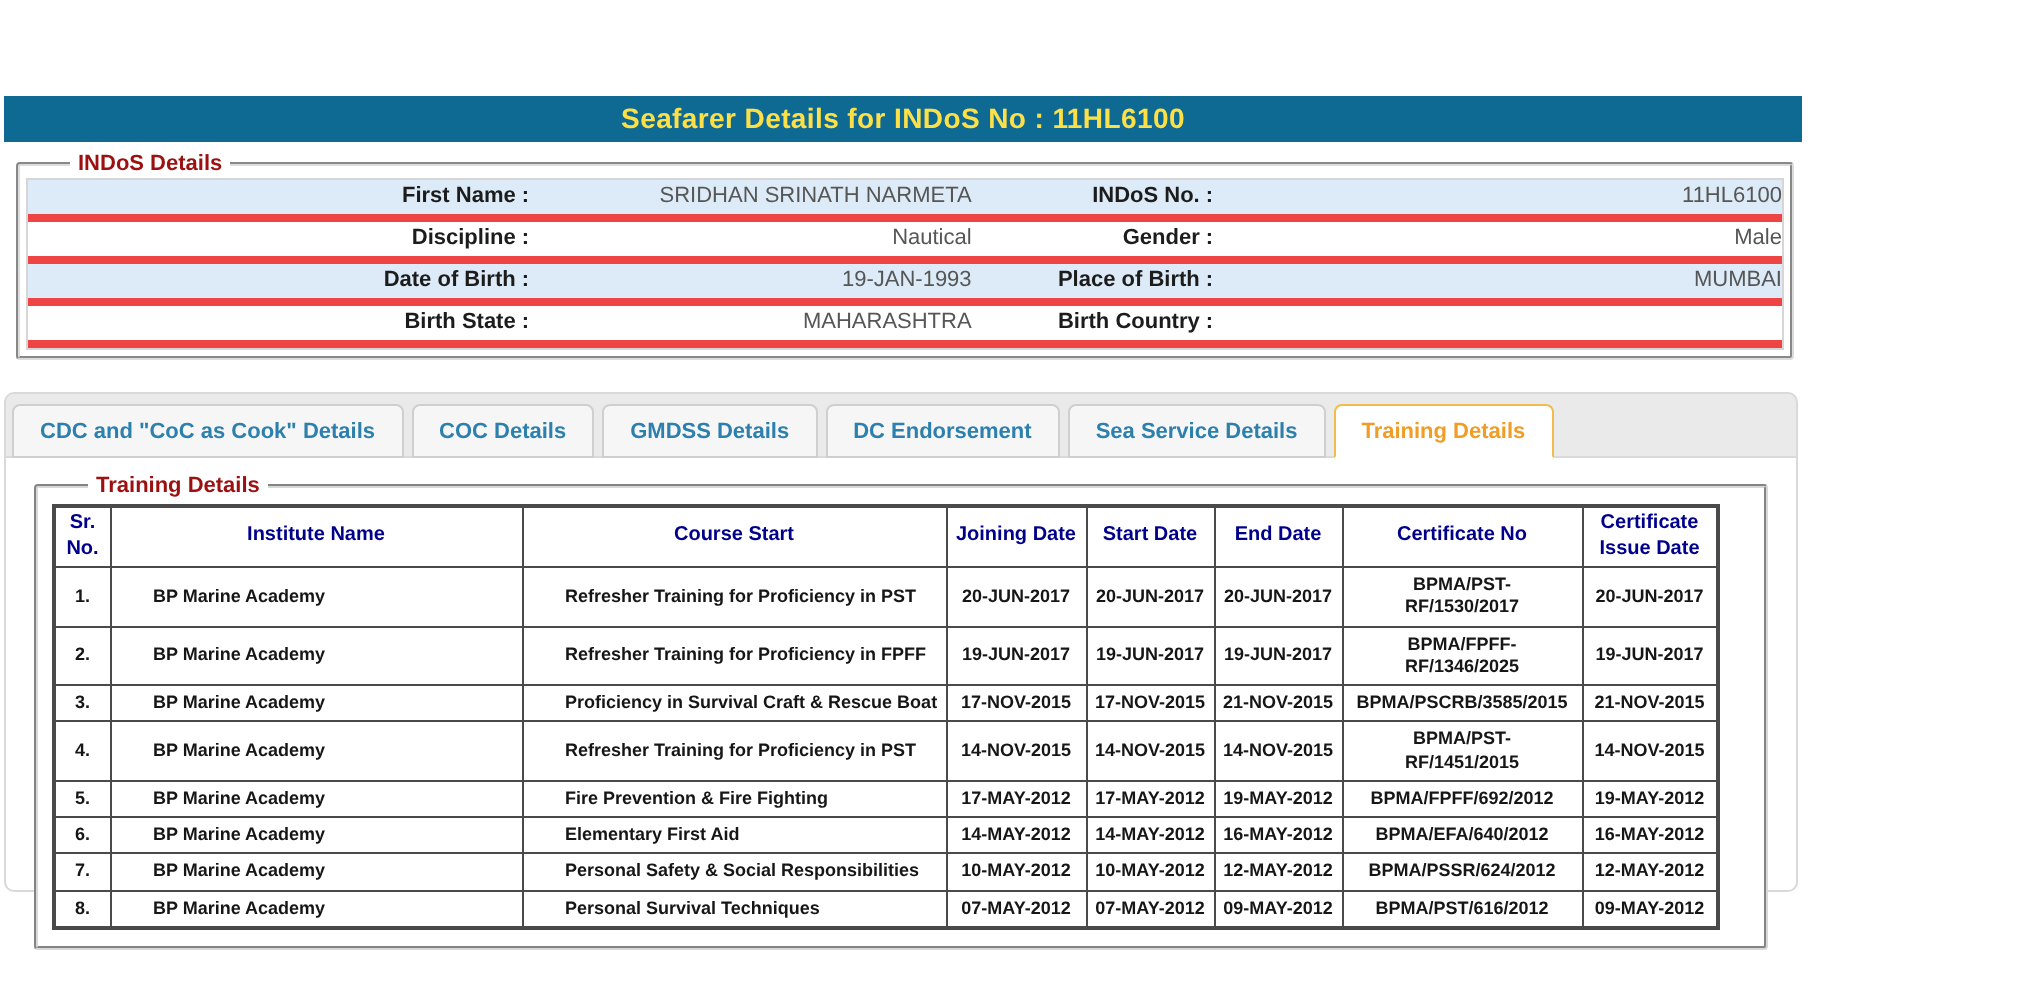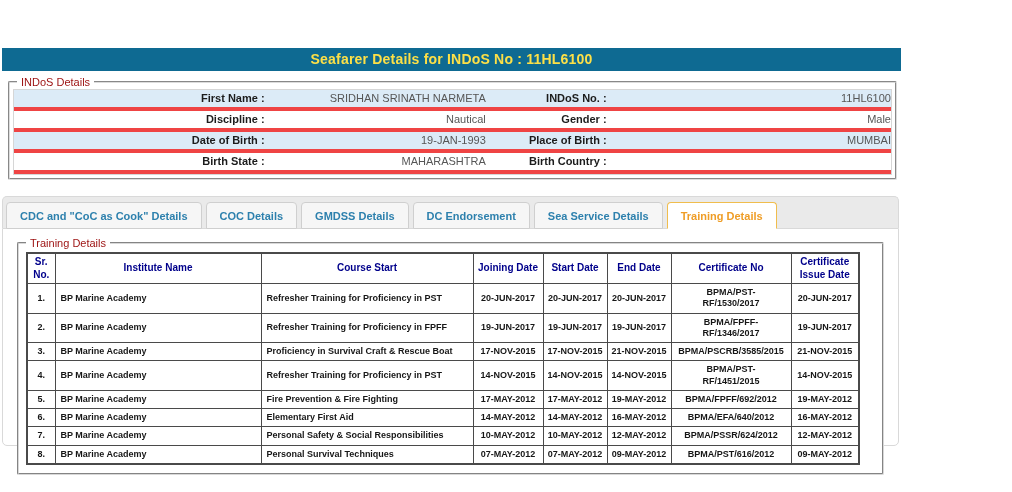--- a/index.html
+++ b/index.html
@@ -21,22 +21,22 @@
   
   fieldset { border:none; }
   .fs {
     margin:5px 4px 0 6px;
     border:2px groove #dcdcdc;
     border-radius:2px;
     padding:1px 3px 3px 3px;
     background:#fff;
   }
   .fs legend {
-    color:#9c1010; font-weight:normal; font-size:11px;
-    padding:0 4px; margin-left:4px;
+    color:#9c1010; font-weight:bold; font-size:11px;
+    padding:0 4px; margin-left:22px;
   }
   .indos-inner { border:1px solid #d6d6d6; }
   .detail-row {
     display:grid;
     grid-template-columns:28.8% 25% 14% 32.2%;
     font-size:11px; line-height:17px;
     border-bottom:4px solid #ef4444;
     background:#ffffff;
   }
   .detail-row.alt { background:#dcebf7; }
@@ -98,21 +98,21 @@
     color:#00008b; font-size:10px; font-weight:bold;
     padding:2px 2px; background:#ffffff; line-height:1.25;
     text-align:center; vertical-align:middle;
   }
   .training-table td {
     font-size:9px; font-weight:bold; color:#161616;
     padding:3px 2px; line-height:1.25;
     text-align:center; vertical-align:middle;
     background:#ffffff;
   }
-  .training-table td.c-left { text-align:left; padding-left:5px; }
+  .training-table td.c-left { text-align:left; padding-left:21px; }
   .training-table td.c-cert { white-space:pre-line; }
   col.w-sr   { width:28px; }
   col.w-inst { width:206px; }
   col.w-crs  { width:212px; }
   col.w-join { width:70px; }
   col.w-st   { width:64px; }
   col.w-end  { width:64px; }
   col.w-cert { width:120px; }
   col.w-iss  { width:68px; }
 </style>
@@ -200,21 +200,21 @@
               <td>20-JUN-2017</td>
             </tr>
             <tr>
               <td>2.</td>
               <td class="c-left">BP Marine Academy</td>
               <td class="c-left">Refresher Training for Proficiency in FPFF</td>
               <td>19-JUN-2017</td>
               <td>19-JUN-2017</td>
               <td>19-JUN-2017</td>
               <td class="c-cert">BPMA/FPFF-
-RF/1346/2017</td>
+RF/1346/2025</td>
               <td>19-JUN-2017</td>
             </tr>
             <tr>
               <td>3.</td>
               <td class="c-left">BP Marine Academy</td>
               <td class="c-left">Proficiency in Survival Craft &amp; Rescue Boat</td>
               <td>17-NOV-2015</td>
               <td>17-NOV-2015</td>
               <td>21-NOV-2015</td>
               <td class="c-cert">BPMA/PSCRB/3585/2015</td>

